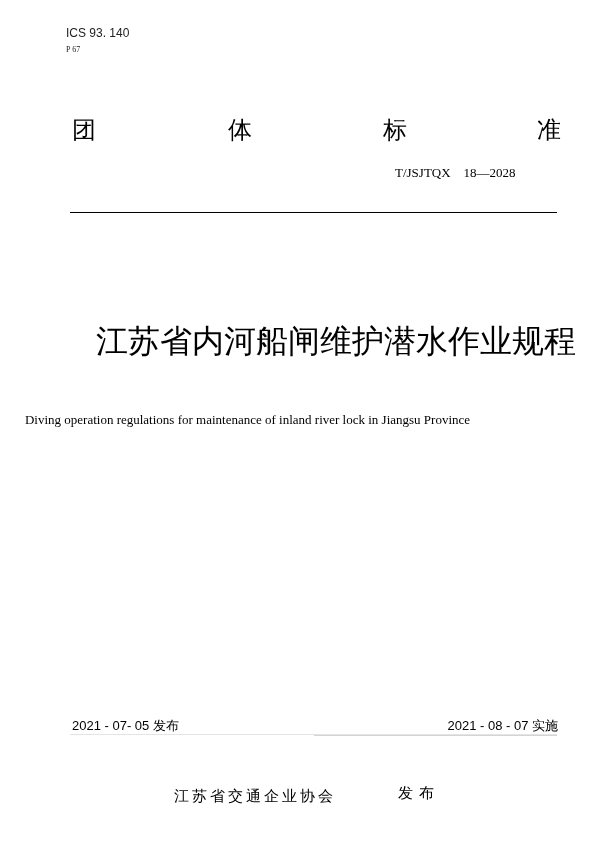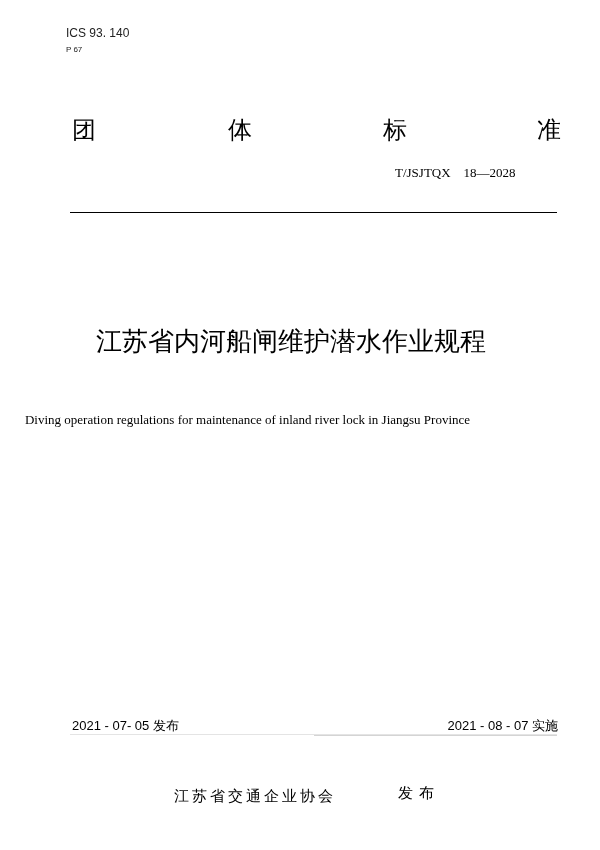--- a/index.html
+++ b/index.html
@@ -1,24 +1,24 @@
 <!DOCTYPE html>
 <html><head>
 <meta charset="utf-8">
 <style>
   html, body { margin:0; padding:0; background:#ffffff; }
   body { width:600px; height:850px; position:relative; overflow:hidden; color:#000;
          font-family:"DejaVu Sans", sans-serif; }
   .abs { position:absolute; }
   .ics { left:66px; top:28px; font-size:12px; line-height:10px; color:#222; font-family:"Liberation Sans", sans-serif; }
-  .ccs { left:66px; top:45px; font-size:8px; line-height:10px; color:#222; font-family:Liberation Sans, sans-serif; }
+  .ccs { left:66px; top:45px; font-size:8px; line-height:10px; color:#222; font-family:Liberation Serif, serif; }
   .std-word { top:115px; font-size:24px; line-height:30px; font-family:"DejaVu Sans", sans-serif; }
   .std-code { left:395px; top:164px; font-size:13px; font-family:"Liberation Serif", serif; letter-spacing:0; }
   .rule-top { left:70px; top:212px; width:487px; height:1px; background:#000; }
-  .title-cn { left:96px; top:324px; font-size:26px; line-height:34px; font-family:"DejaVu Sans", sans-serif; letter-spacing:0px; }
+  .title-cn { left:96px; top:324px; font-size:32px; line-height:34px; font-family:"DejaVu Sans", sans-serif; letter-spacing:0px; }
   .title-en { left:0; width:495px; top:412px; text-align:center; font-size:13px; font-family:"Liberation Serif", serif; }
   .date { top:718px; font-size:13px; line-height:16px; font-family:Liberation Sans, sans-serif; }
   .rule-bottom-left { left:70px; top:734px; width:487px; height:1px; background:#e4e4e4; }
   .rule-bottom-right { left:314px; top:735px; width:243px; height:1px; background:#d4d4d4; }
   .publisher { left:174px; top:787px; font-size:15px; letter-spacing:3px; font-family:"DejaVu Sans", sans-serif; }
   .publish-verb { left:398px; top:784px; font-size:15px; letter-spacing:6px; font-family:"DejaVu Sans", sans-serif; }
 </style>
 </head>
 <body>
 

